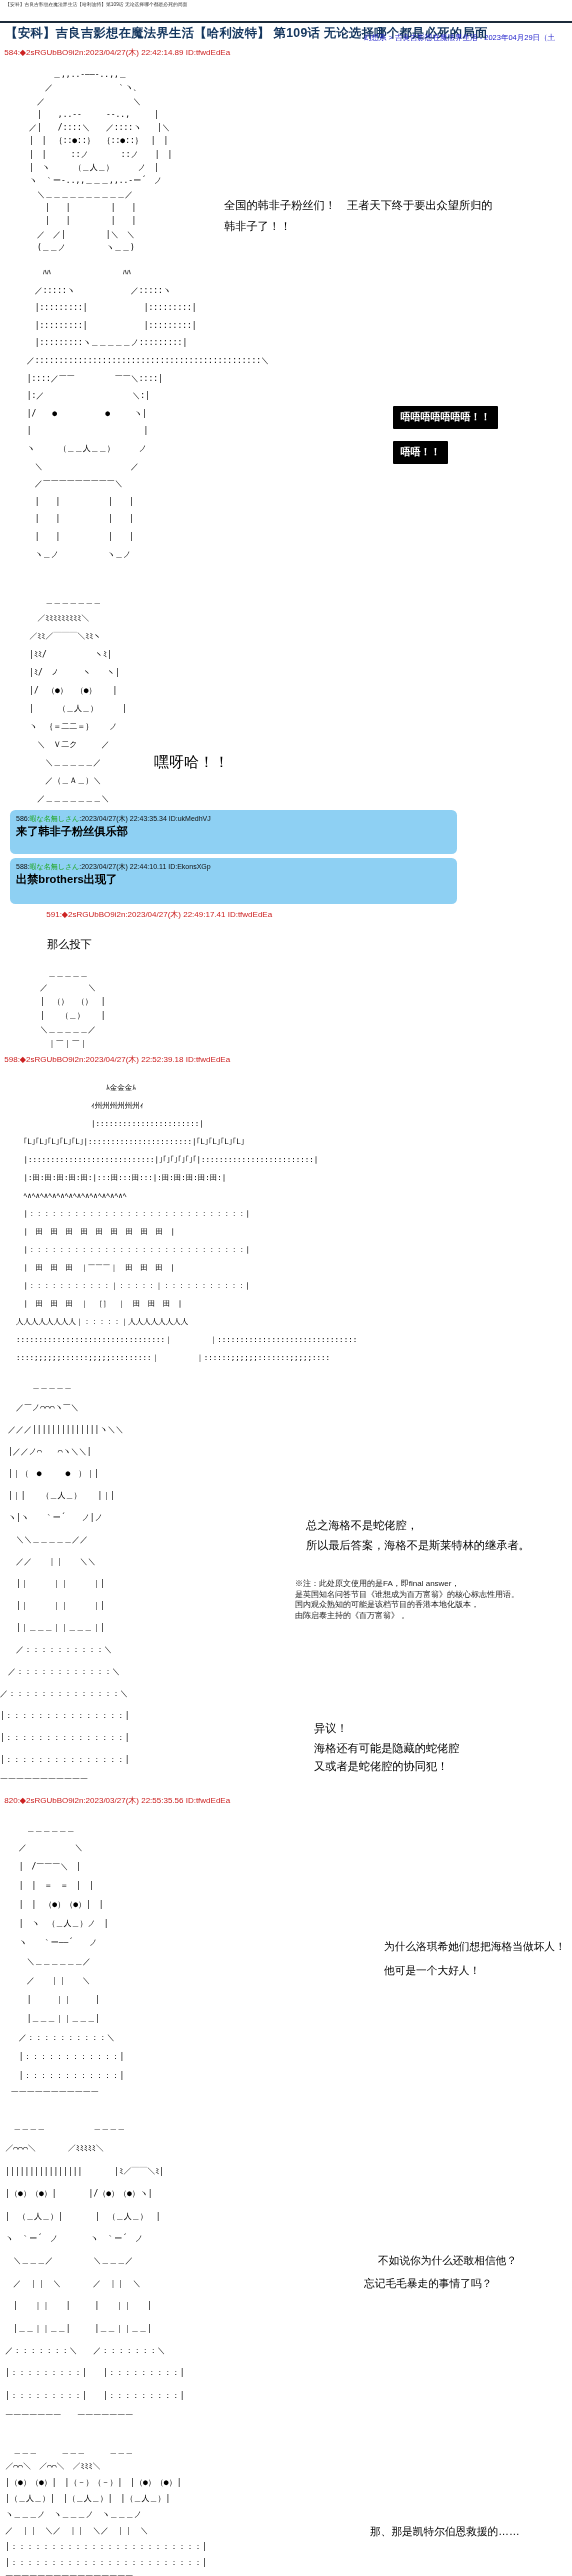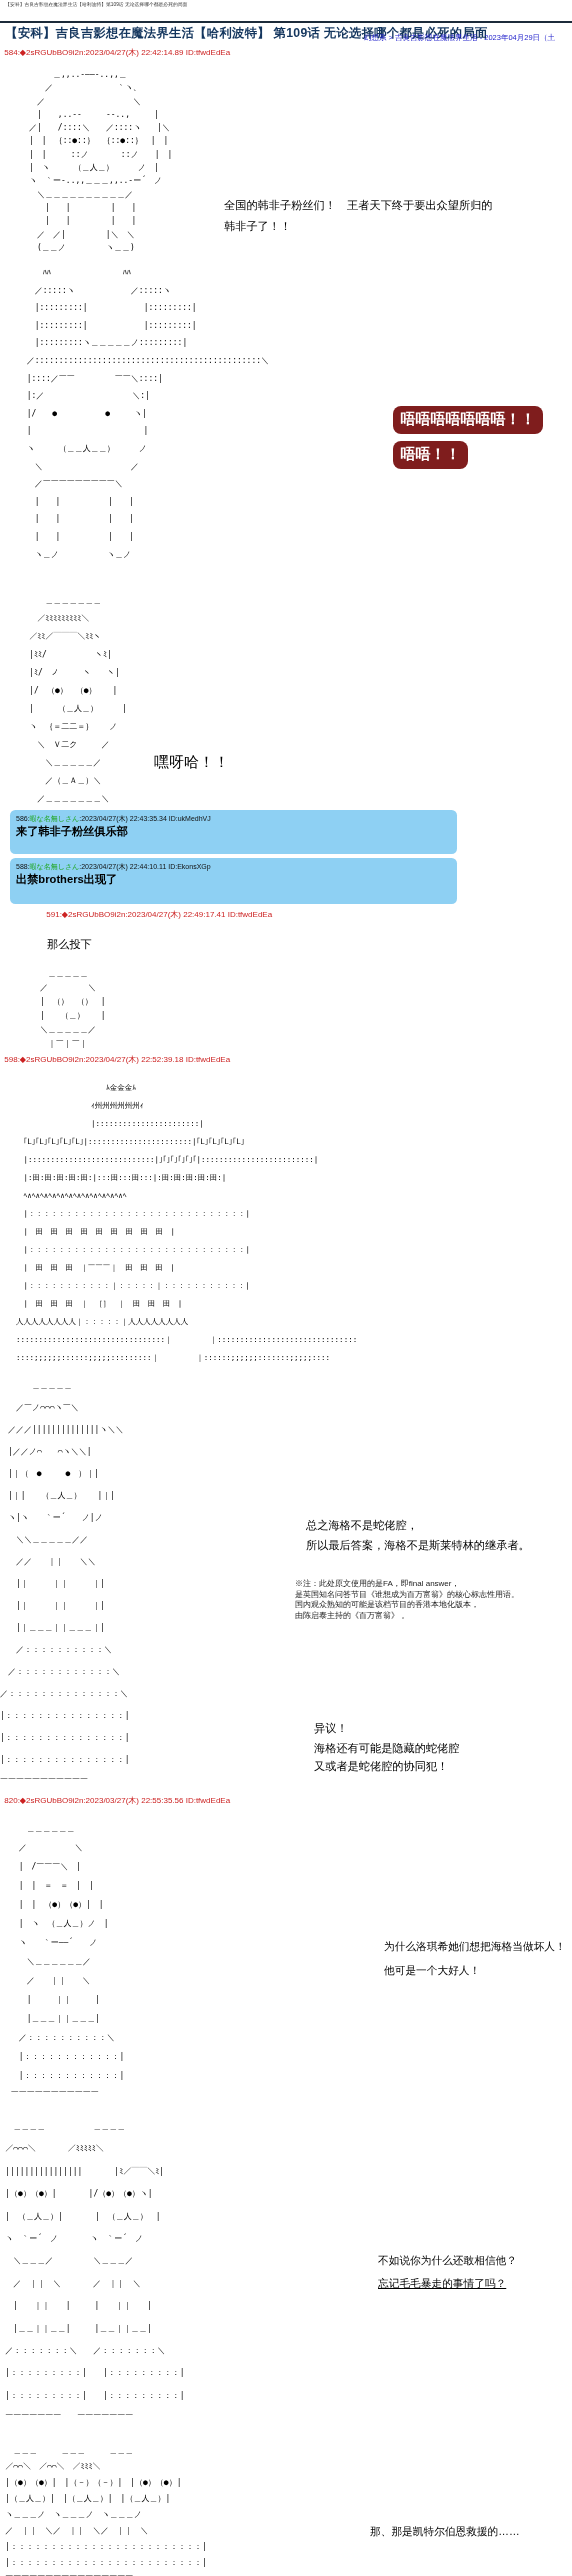--- a/index.html
+++ b/index.html
@@ -9,22 +9,22 @@
   }
   .abs{position:absolute;}
   .mini-title{font-size:4.8px;color:#333;white-space:nowrap;}
   .rule{left:0;top:21.3px;width:572px;height:1.6px;background:#1c2b3a;}
   .big-title{left:5.3px;top:25px;font-size:12.3px;font-weight:bold;color:#14365e;white-space:nowrap;letter-spacing:0.3px;}
   .crumb{left:364px;top:33px;font-size:7.5px;color:#2323cc;white-space:nowrap;text-decoration:none;}
   .post-hdr{font-size:8px;color:#cc2222;white-space:nowrap;}
   .aa{font-family:"DejaVu Sans Mono",monospace;white-space:pre;color:#000;font-size:8px;}
   .dlg{font-size:11.2px;color:#000;white-space:nowrap;}
   .dlg-sm{font-size:10.7px;color:#000;white-space:nowrap;}
-  .bubble{background:#7f1d1d;color:#fff;font-size:15px;font-weight:bold;
-          padding:4.3px 7.5px;border-radius:8px;white-space:nowrap;}
+  .bubble{background:#000000;color:#fff;font-size:10px;font-weight:bold;
+          padding:4.3px 7.5px;border-radius:1px;white-space:nowrap;}
   .qbox{background:#8ed0f3;border-radius:5.3px;width:447px;}
   .q-hdr{position:absolute;left:6.4px;top:3.7px;font-size:7px;color:#111;white-space:nowrap;}
   .q-hdr .q-name{color:#1ea51e;}
   .q-body{position:absolute;left:6.4px;top:14px;font-size:11.2px;font-weight:600;color:#000;white-space:nowrap;}
   .note{font-size:8px;line-height:10.7px;color:#222;white-space:pre;}
 </style>
 </head>
 <body>
 
 <div id="page">
@@ -199,21 +199,21 @@
 　＼＿＿＿／　　　　　＼＿＿＿／
 　／　｜｜　＼　　　　／　｜｜　＼
 　|　　｜｜　　|　　　|　　｜｜　　|
 　|＿＿｜｜＿＿|　　　|＿＿｜｜＿＿|
 ／：：：：：：：＼　　／：：：：：：：＼
 |：：：：：：：：：|　　|：：：：：：：：：|
 |：：：：：：：：：|　　|：：：：：：：：：|
 ￣￣￣￣￣￣￣　　￣￣￣￣￣￣￣</pre>
 
   <div class="abs dlg-sm" style="left:378px;top:2254px;">不如说你为什么还敢相信他？</div>
-  <div class="abs dlg-sm" style="left:378px;top:2277px;text-decoration:underline;">忘记毛毛暴走的事情了吗？</div>
+  <div class="abs dlg-sm" style="left:364px;top:2277px;">忘记毛毛暴走的事情了吗？</div>
 
   <pre class="abs aa" style="left:5.3px;top:2435px;line-height:16px;">　＿＿＿　　　＿＿＿　　　＿＿＿
 ／⌒⌒＼　／⌒⌒＼　／ﾐﾐﾐ＼
 |（●）（●）|　|（－）（－）|　|（●）（●）|
 |（＿人＿）|　|（＿人＿）|　|（＿人＿）|
 ヽ＿＿＿ノ　ヽ＿＿＿ノ　ヽ＿＿＿ノ
 ／　｜｜　＼／　｜｜　＼／　｜｜　＼
 |：：：：：：：：：：：：：：：：：：：：：：：：|
 |：：：：：：：：：：：：：：：：：：：：：：：：|
 ￣￣￣￣￣￣￣￣￣￣￣￣￣￣￣￣</pre>

